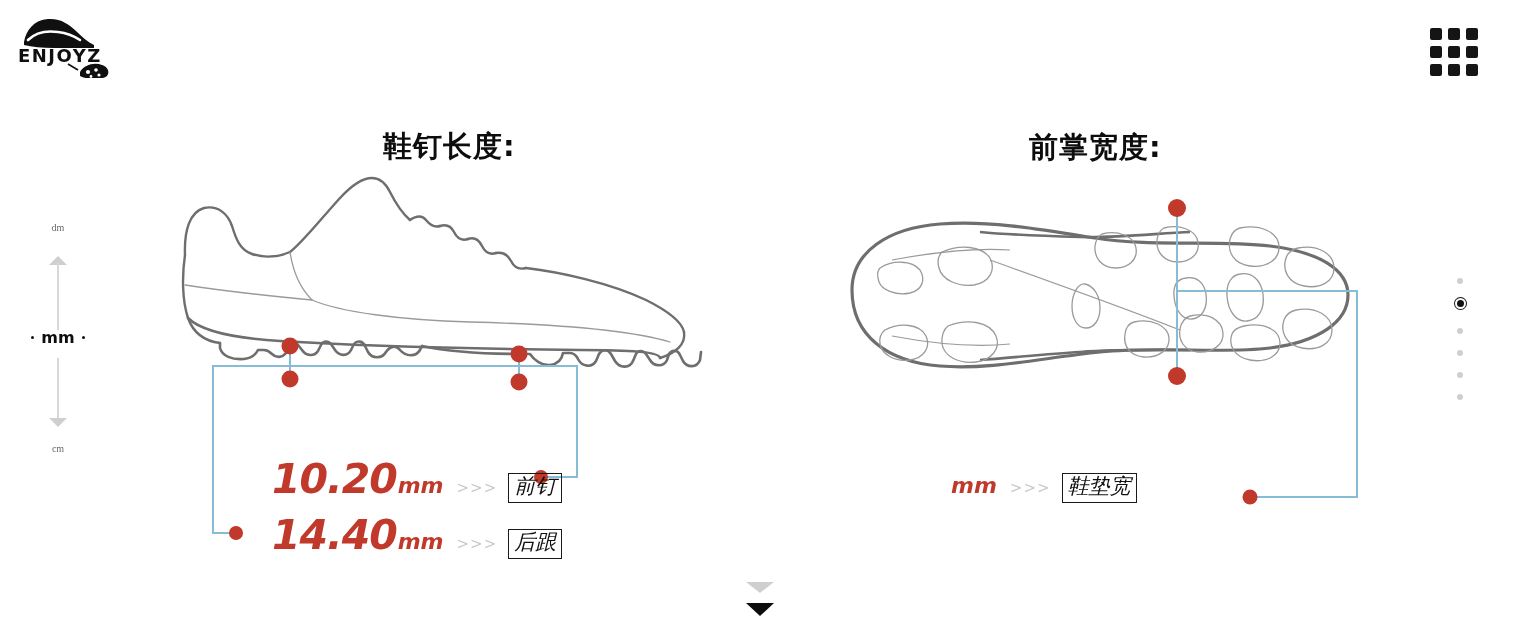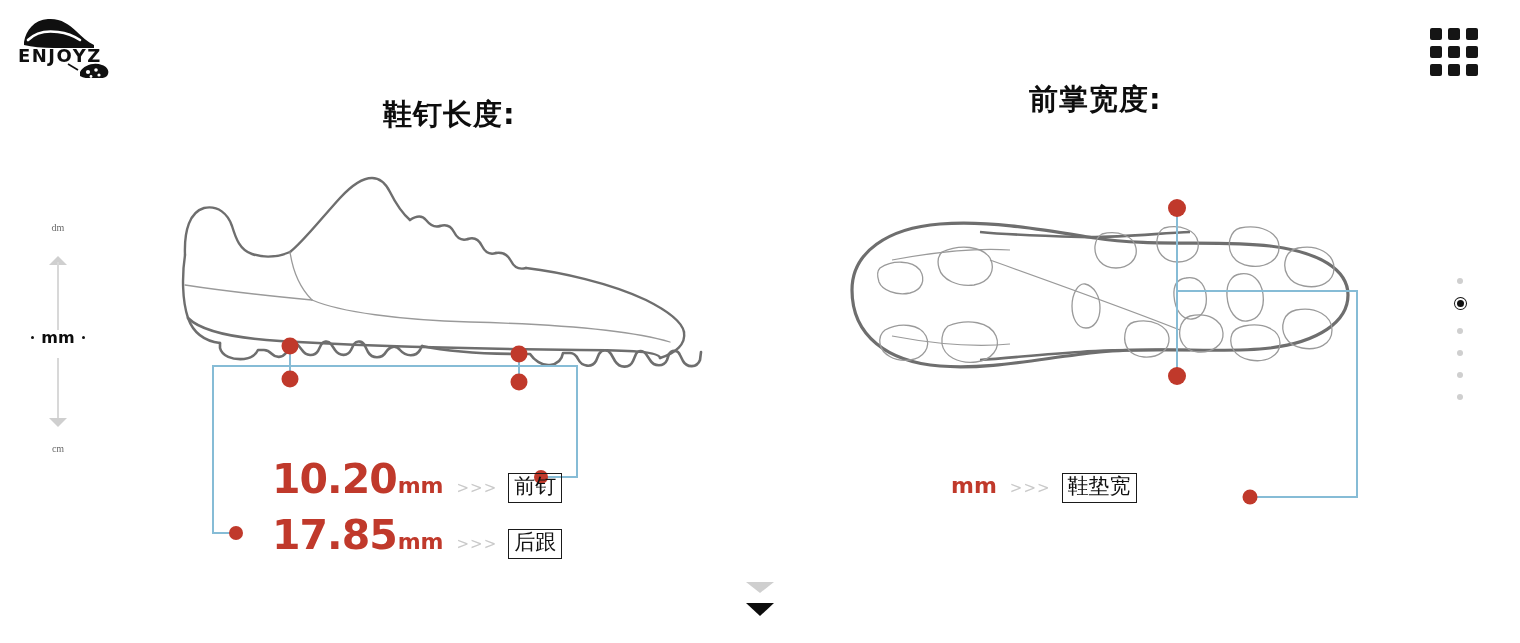--- a/index.html
+++ b/index.html
@@ -47,23 +47,24 @@
 
   
   .section-title {
     position: absolute;
     font-size: 29px;
     font-weight: bold;
     color: #0d0d0d;
     letter-spacing: 1px;
     white-space: nowrap;
     font-family: "DejaVu Sans", "Liberation Sans", sans-serif;
+    margin-top: 32px;
   }
   #title-left  { left: 383px; top: 95px; }
-  #title-right { left: 1029px; top: 80px; }
+  #title-right { left: 1029px; top: 96px; }
 
   
   #unit-selector {
     position: absolute;
     left: 18px;
     top: 218px;
     width: 80px;
     height: 240px;
   }
   #unit-selector .unit-top,
@@ -170,20 +171,21 @@
 
   
   .leader-svg { position: absolute; left: 0; top: 0; width: 1520px; height: 643px; pointer-events: none; }
 
   
   .measure-row {
     position: absolute;
     display: flex;
     align-items: baseline;
     white-space: nowrap;
+    font-style: italic;
   }
   .measure-row .mval {
     font-size: 41px;
     font-weight: bold;
     color: #c0392b;
     font-family: "DejaVu Sans", "Liberation Sans", sans-serif;
     letter-spacing: -1px;
   }
   .measure-row .munit {
     font-size: 22px;
@@ -378,21 +380,21 @@
   </svg>
 
   <div id="measure-front-stud" class="measure-row">
     <span class="mval">10.20</span>
     <span class="munit">mm</span>
     <span class="marrow">&gt;&gt;&gt;</span>
     <span class="mtag">前钉</span>
   </div>
 
   <div id="measure-heel" class="measure-row">
-    <span class="mval">17.85</span>
+    <span class="mval">14.40</span>
     <span class="munit">mm</span>
     <span class="marrow">&gt;&gt;&gt;</span>
     <span class="mtag">后跟</span>
   </div>
 
   <div id="measure-insole" class="measure-row">
     <span class="munit">mm</span>
     <span class="marrow">&gt;&gt;&gt;</span>
     <span class="mtag">鞋垫宽</span>
   </div>

